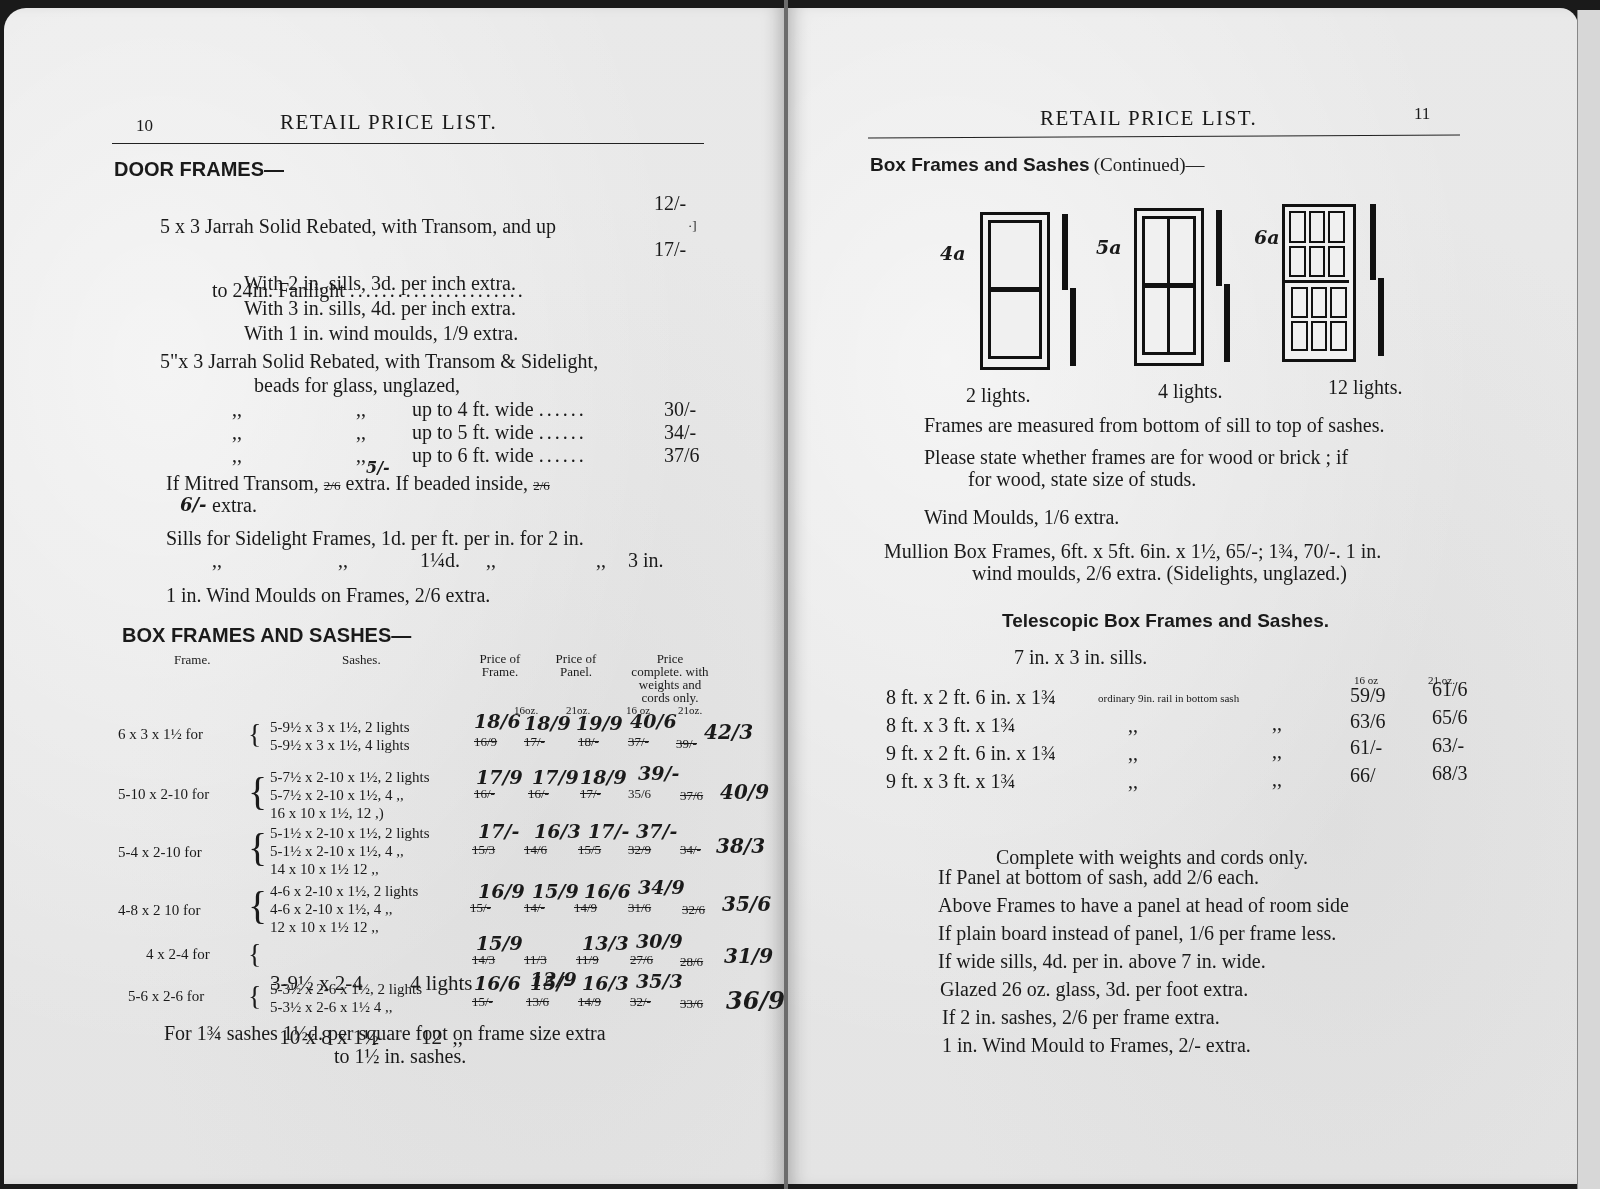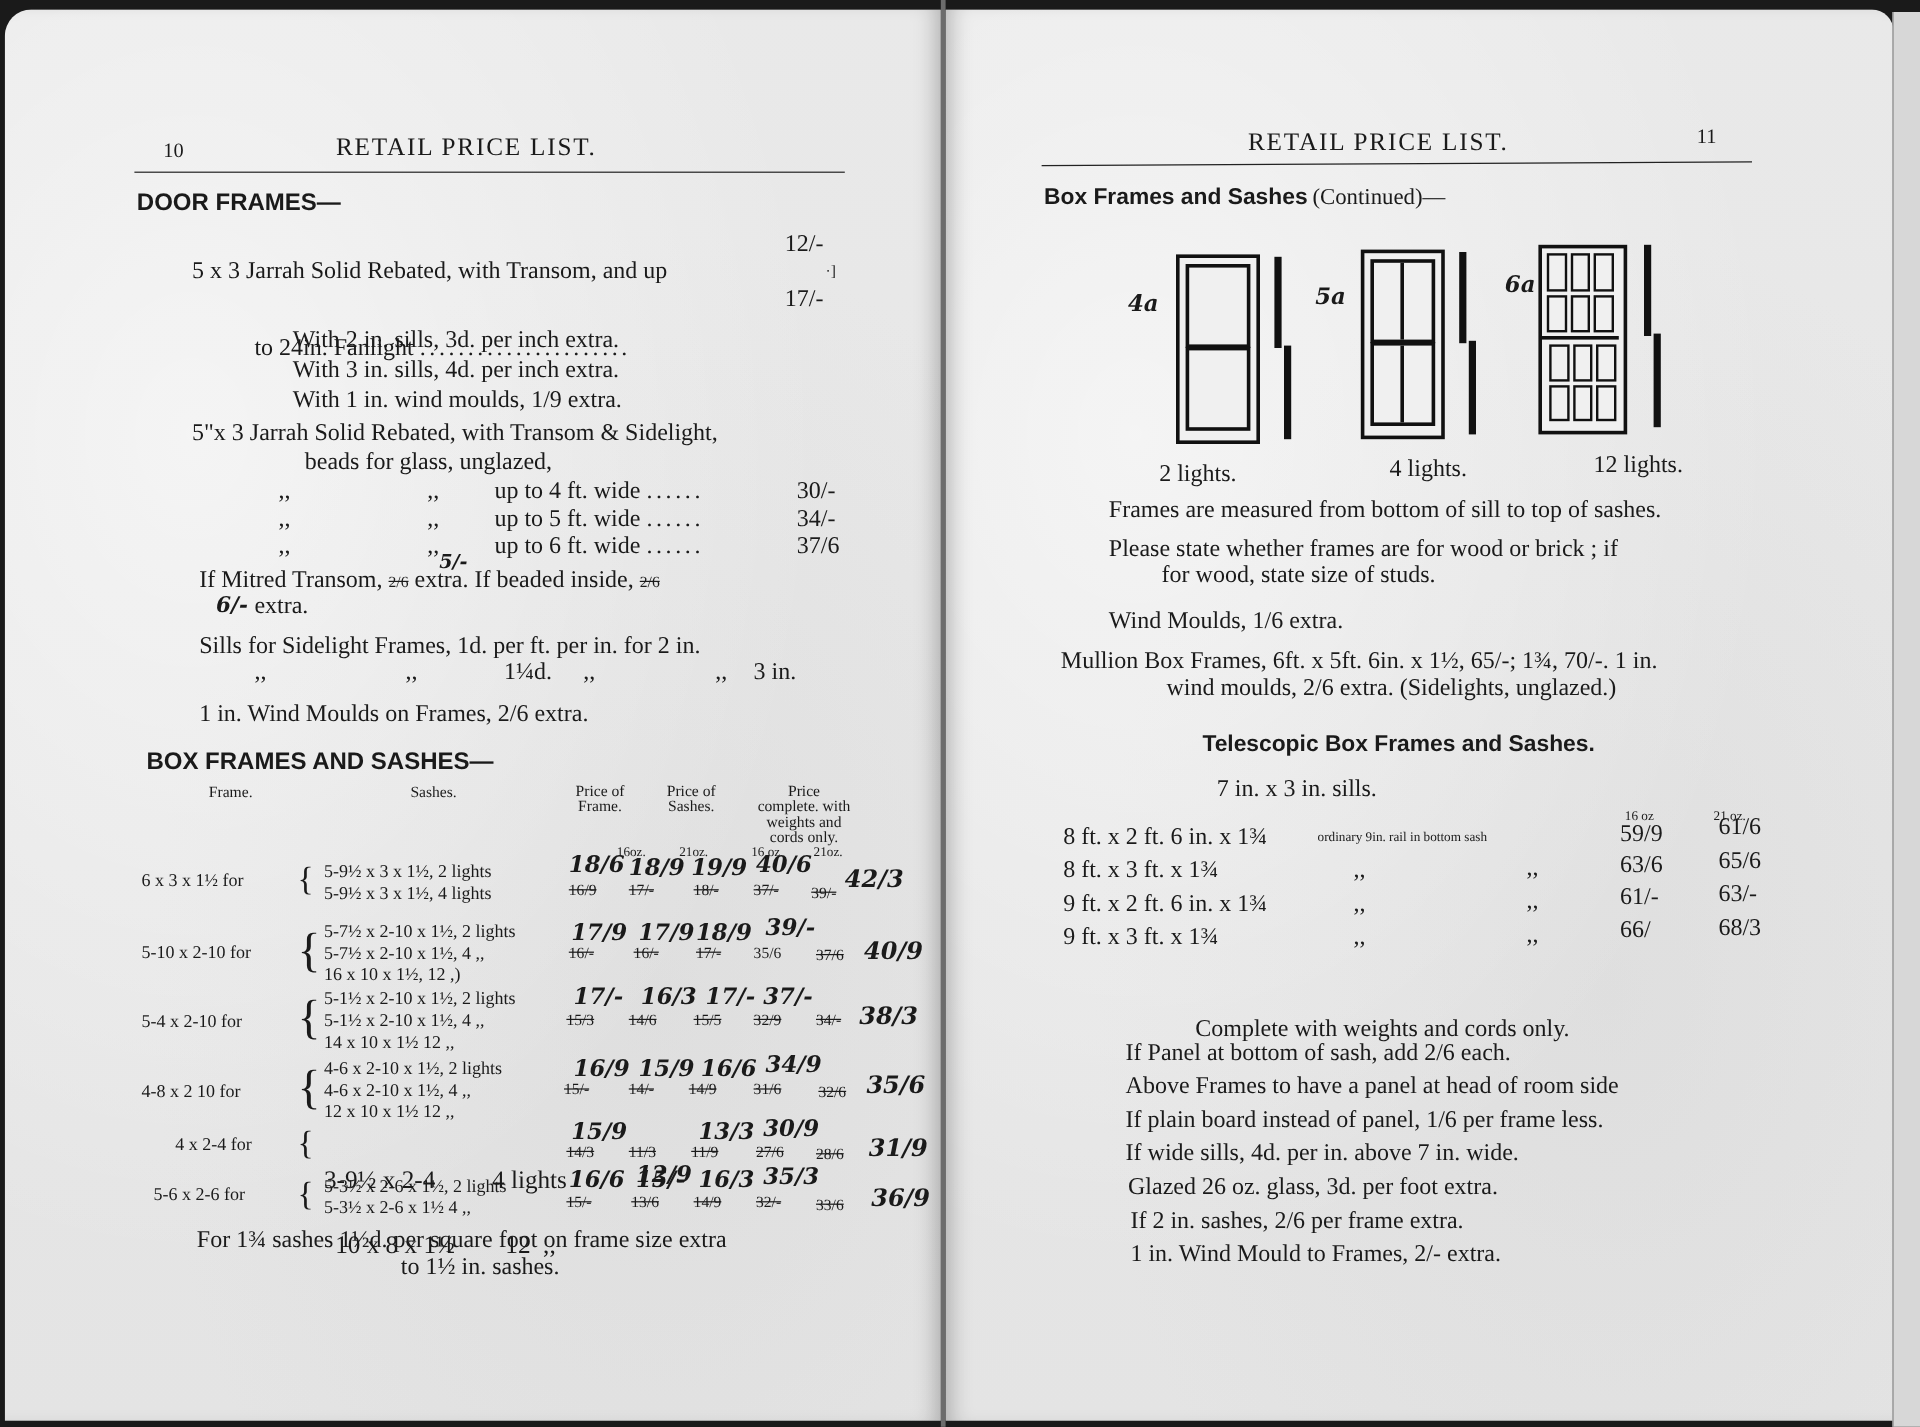--- a/index.html
+++ b/index.html
@@ -103,21 +103,21 @@
   <div class="abs body-text" style="left:596px;top:549px;">,,</div>
   <div class="abs body-text" style="left:628px;top:549px;">3 in.</div>
 
   <div class="abs body-text" style="left:166px;top:584px;">1 in. Wind Moulds on Frames, 2/6 extra.</div>
 
   <div class="abs sans-head" style="left:122px;top:624px;font-size:20px;">BOX FRAMES AND SASHES—</div>
 
   <div class="abs small" style="left:174px;top:652px;">Frame.</div>
   <div class="abs small" style="left:342px;top:652px;">Sashes.</div>
   <div class="abs small" style="left:468px;top:652px;width:64px;white-space:normal;text-align:center;line-height:13px;">Price of Frame.</div>
-  <div class="abs small" style="left:544px;top:652px;width:64px;white-space:normal;text-align:center;line-height:13px;">Price of Sashes.</div>
+  <div class="abs small" style="left:544px;top:652px;width:64px;white-space:normal;text-align:center;line-height:13px;">Price of Panel.</div>
   <div class="abs small" style="left:630px;top:652px;width:80px;white-space:normal;text-align:center;line-height:13px;">Price complete. with weights and cords only.</div>
 
   <div class="abs tiny" style="left:514px;top:704px;">16oz.</div>
   <div class="abs tiny" style="left:566px;top:704px;">21oz.</div>
   <div class="abs tiny" style="left:626px;top:704px;">16 oz</div>
   <div class="abs tiny" style="left:678px;top:704px;">21oz.</div>
 
   <div>
     <div class="abs" style="left:118px;top:726px;font-size:15px;">6 x 3 x 1½ for</div>
     <div class="abs" style="left:248px;top:716px;font-size:28px;line-height:36px;">{</div>
@@ -220,21 +220,21 @@
     <div class="abs" style="left:128px;top:988px;font-size:15px;">5-6 x 2-6 for</div>
     <div class="abs" style="left:248px;top:978px;font-size:28px;line-height:36px;">{</div>
     <div class="abs small" style="left:270px;top:980px;line-height:18px;font-size:15px;">
       <div>5-3½ x 2-6 x 1½, 2 lights</div>
       <div>5-3½ x 2-6 x 1½ 4  ,,</div>
     </div>
     <div class="abs hand" style="left:474px;top:972px;">16/6</div>
     <div class="abs hand" style="left:530px;top:972px;">15/-</div>
     <div class="abs hand" style="left:582px;top:972px;">16/3</div>
     <div class="abs hand" style="left:636px;top:970px;">35/3</div>
-    <div class="abs hand" style="left:726px;top:986px;font-size:20px;">36/9</div>
+    <div class="abs hand" style="left:726px;top:986px;font-size:24px;">36/9</div>
     <div class="abs struck" style="left:472px;top:994px;">15/-</div>
     <div class="abs struck" style="left:526px;top:994px;">13/6</div>
     <div class="abs struck" style="left:578px;top:994px;">14/9</div>
     <div class="abs struck" style="left:630px;top:994px;">32/-</div>
     <div class="abs struck" style="left:680px;top:996px;">33/6</div>
   </div>
 
   <div class="abs body-text" style="left:164px;top:1022px;">For 1¾ sashes 1½d. per square foot on frame size extra</div>
   <div class="abs body-text" style="left:334px;top:1045px;">to 1½ in. sashes.</div>
 

